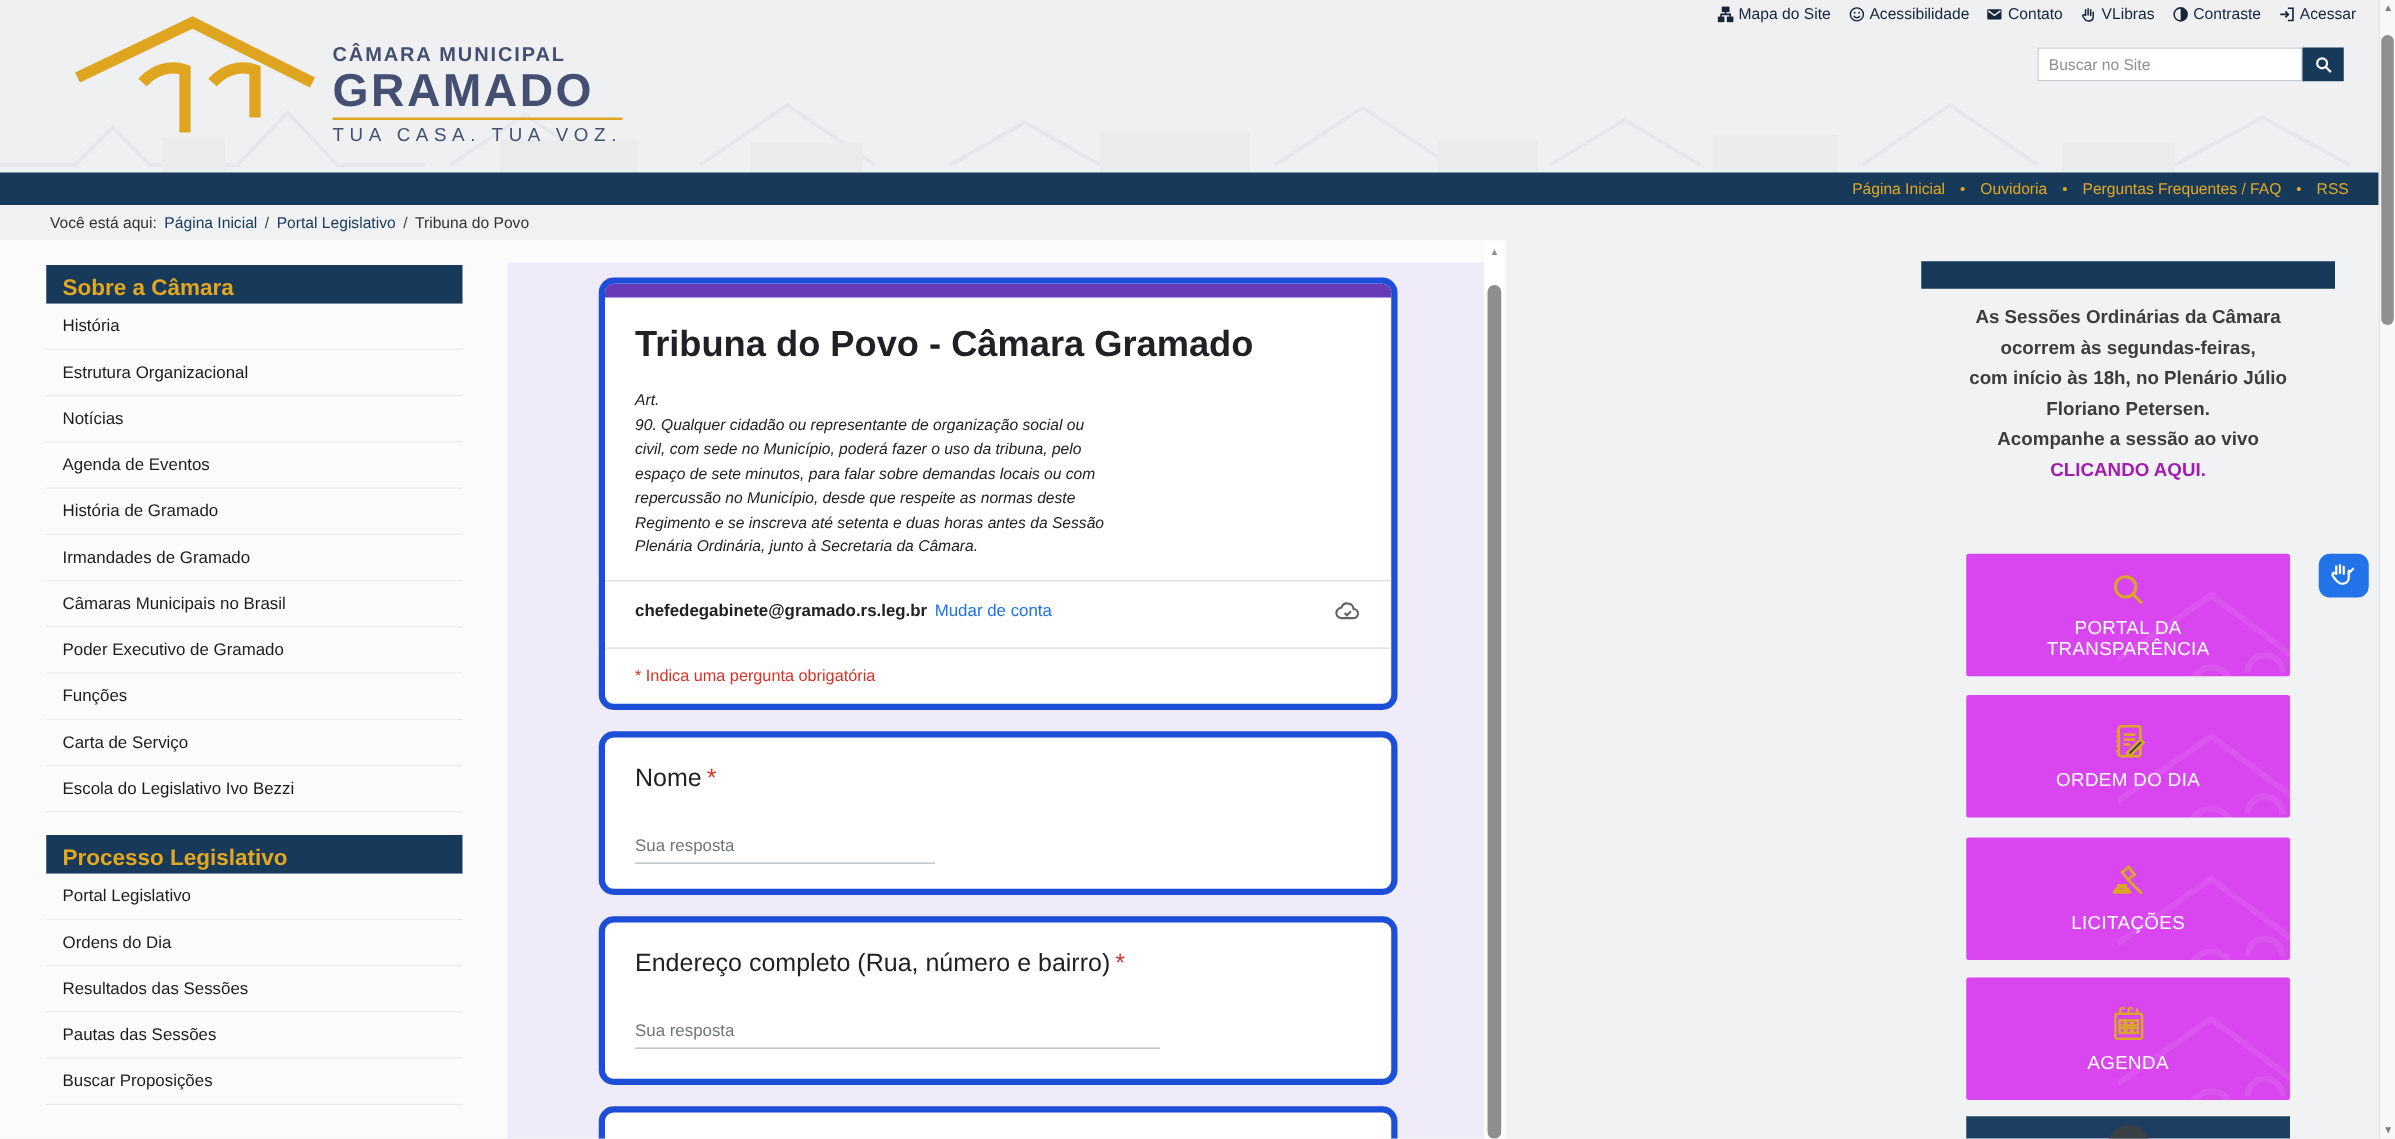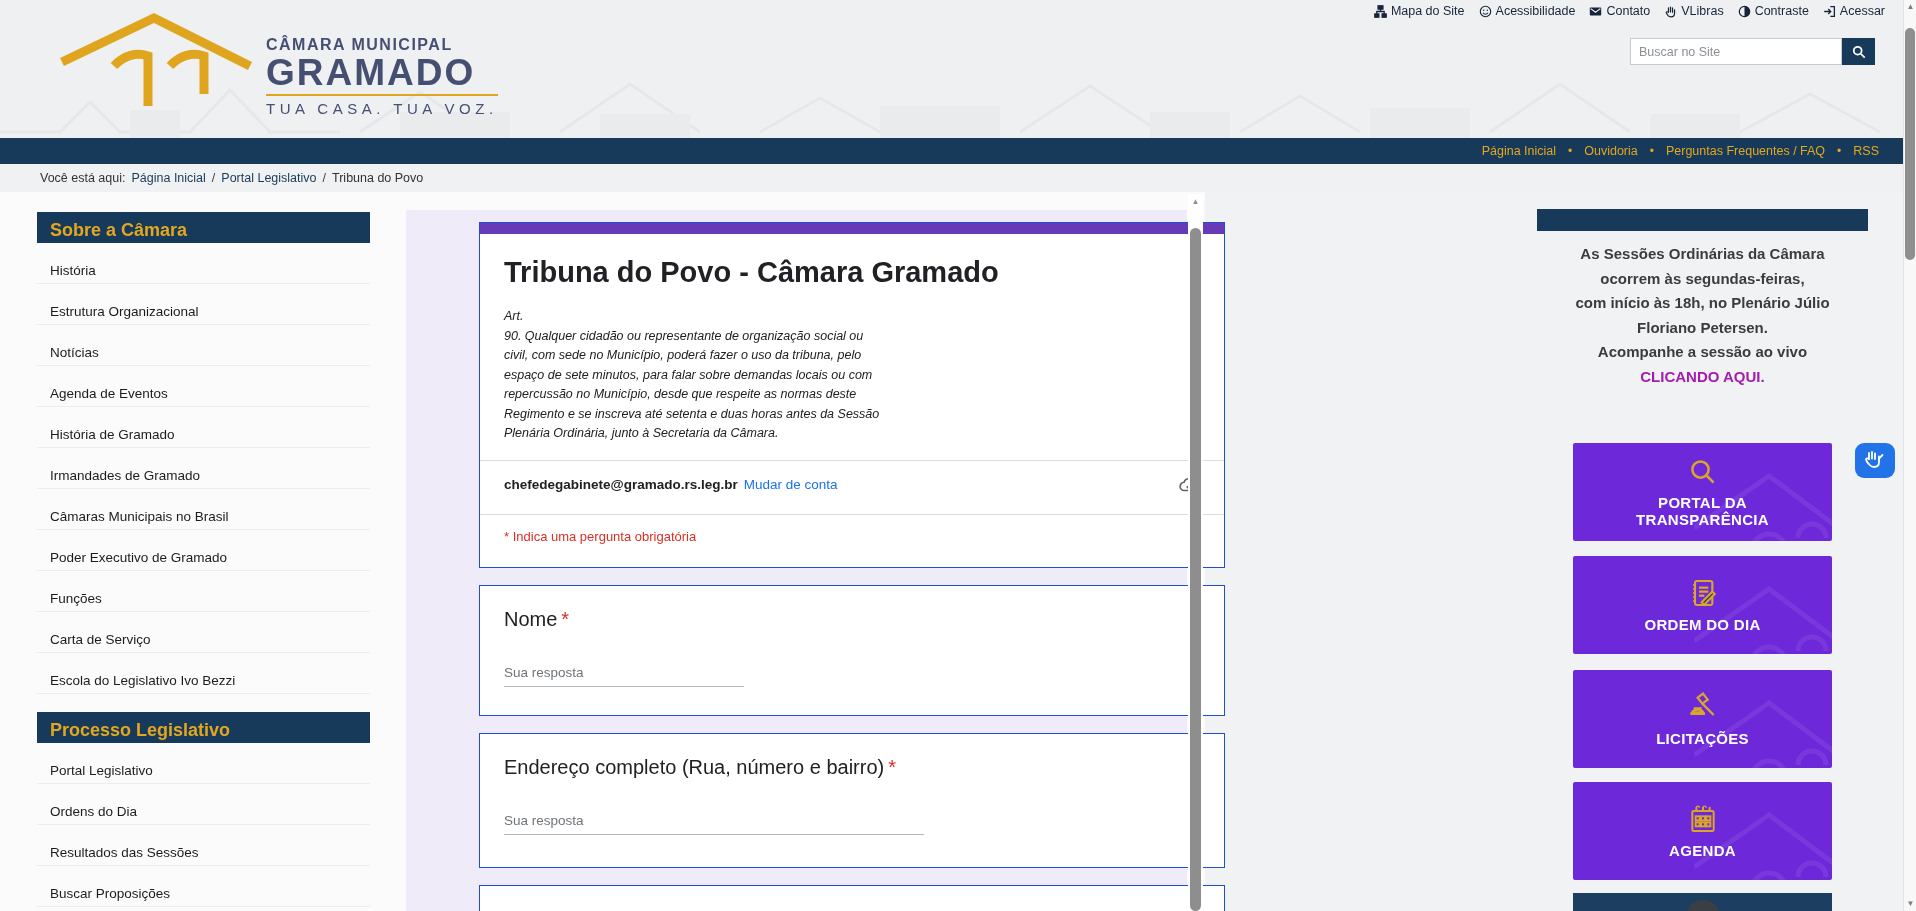--- a/index.html
+++ b/index.html
@@ -39,26 +39,26 @@
   .crumbrow .sep { color:#444; margin:0 2px; }
   .crumb-prefix { margin-right:2px; }
 
   
   .content-white { position:absolute; left:0; top:192px; width:1205px; height:719px; background:#fbfbfc; }
 
   
   .sidebar { position:absolute; left:37px; top:212px; width:333px; z-index:2; }
   .side-head { background:#173a5b; color:#e2a71f; font-weight:bold; font-size:18px; padding:8px 13px; height:31px; }
   .sidebar ul { list-style:none; background:#fbfbfc; }
-  .sidebar li { font-size:13.5px; color:#1c1c1c; padding:20px 13px; border-bottom:1px solid #ececec; height:37px; cursor:pointer; }
+  .sidebar li { font-size:13.5px; color:#1c1c1c; padding:10px 13px; border-bottom:1px solid #ececec; height:37px; cursor:pointer; }
   .side-gap { height:18px; }
 
   
   .form-area { position:absolute; left:406px; top:210px; width:781px; height:701px; background:#f0ebf8; }
-  .gcard { position:absolute; left:73px; width:746px; background:#fff; border:1px solid #1d4ed8; border-radius:0; overflow:hidden; }
+  .gcard { position:absolute; left:73px; width:639px; background:#fff; border:5px solid #1d4ed8; border-radius:12px; overflow:hidden; }
   .gcard.title-card { top:12px; height:346px; }
   .purple-bar { height:11px; background:#673ab7; }
   .g-pad { padding:16px 24px 0 24px; }
   .gtitle { font-size:29px; color:#202124; margin-top:6px; }
   .gdesc { margin-top:18px; font-size:12.5px; font-style:italic; color:#202124; line-height:19.5px; }
   .gdivider { height:1px; background:#dadce0; margin-top:16px; }
   .acct-row { display:flex; align-items:center; padding:13px 24px 2px 24px; font-size:13.5px; }
   .acct-email { font-weight:bold; color:#202124; }
   .acct-switch { color:#1a73e8; margin-left:6px; text-decoration:none; }
   .acct-cloud { margin-left:auto; display:flex; }
@@ -76,21 +76,21 @@
 
   
   .iframe-sb { position:absolute; left:1188px; top:194px; width:15px; height:717px; background:#fff; }
   .iframe-sb .arrow { position:absolute; top:3px; left:0; width:15px; text-align:center; color:#8f8f8f; font-size:8px; }
   .iframe-sb .thumb { position:absolute; left:2px; top:34px; width:11px; height:683px; background:#8e8e8e; border-radius:6px; }
 
   
   .right-head { position:absolute; left:1537px; top:209px; width:331px; height:22px; background:#173a5b; }
   .notice { position:absolute; left:1527px; top:242px; width:351px; text-align:center; font-size:15px; font-weight:bold; color:#3c3c3c; line-height:24.5px; }
   .notice a { color:#a21caf; text-decoration:none;margin-top:20px; }
-  .side-btn { position:absolute; left:1573px; width:259px; height:98px; background:#6d28d9; border-radius:2px; color:#fff; display:flex; flex-direction:column; align-items:center; justify-content:center; gap:7px; font-size:15px; font-weight:bold; letter-spacing:.3px; text-align:center; padding:12px 28px; cursor:pointer; overflow:hidden; }
+  .side-btn { position:absolute; left:1573px; width:259px; height:98px; background:#d946ef; border-radius:2px; color:#fff; display:flex; flex-direction:column; align-items:center; justify-content:center; gap:7px; font-size:15px; font-weight:normal; letter-spacing:.3px; text-align:center; padding:12px 28px; cursor:pointer; overflow:hidden; }
   .side-btn .wm { position:absolute; right:-12px; bottom:-10px; pointer-events:none; }
   .btn-1 { top:443px; } .btn-2 { top:556px; } .btn-3 { top:670px; } .btn-4 { top:782px; }
   .side-btn-cut { position:absolute; left:1573px; top:893px; width:259px; height:18px; background:#1c3f61; overflow:hidden; }
   .side-btn-cut .avatar { position:absolute; left:50%; top:7px; transform:translateX(-50%); width:34px; height:34px; border-radius:50%; background:#3a3f44; }
 
   
   .vlibras { position:absolute; left:1855px; top:443px; width:40px; height:35px; background:#2273e8; border-radius:9px; display:flex; align-items:center; justify-content:center; cursor:pointer; z-index:5; }
 
   
   .page-sb { position:absolute; right:0; top:0; width:13px; height:911px; background:#f8f8f8; border-left:1px solid #e4e4e4; }
@@ -242,20 +242,21 @@
         <li>Carta de Serviço</li>
         <li>Escola do Legislativo Ivo Bezzi</li>
       </ul>
     <div class="side-gap"></div>
     <div class="side-head">Processo Legislativo</div>
     <ul>
 
     <li>Portal Legislativo</li>
         <li>Ordens do Dia</li>
         <li>Resultados das Sessões</li>
+        <li>Pautas das Sessões</li>
         <li>Buscar Proposições</li>
       </ul>
   </aside>
 
   <section class="form-area">
 
     <div class="gcard title-card">
       <div class="purple-bar"></div>
       <div class="g-pad">
         <h1 class="gtitle">Tribuna do Povo - Câmara Gramado</h1>

